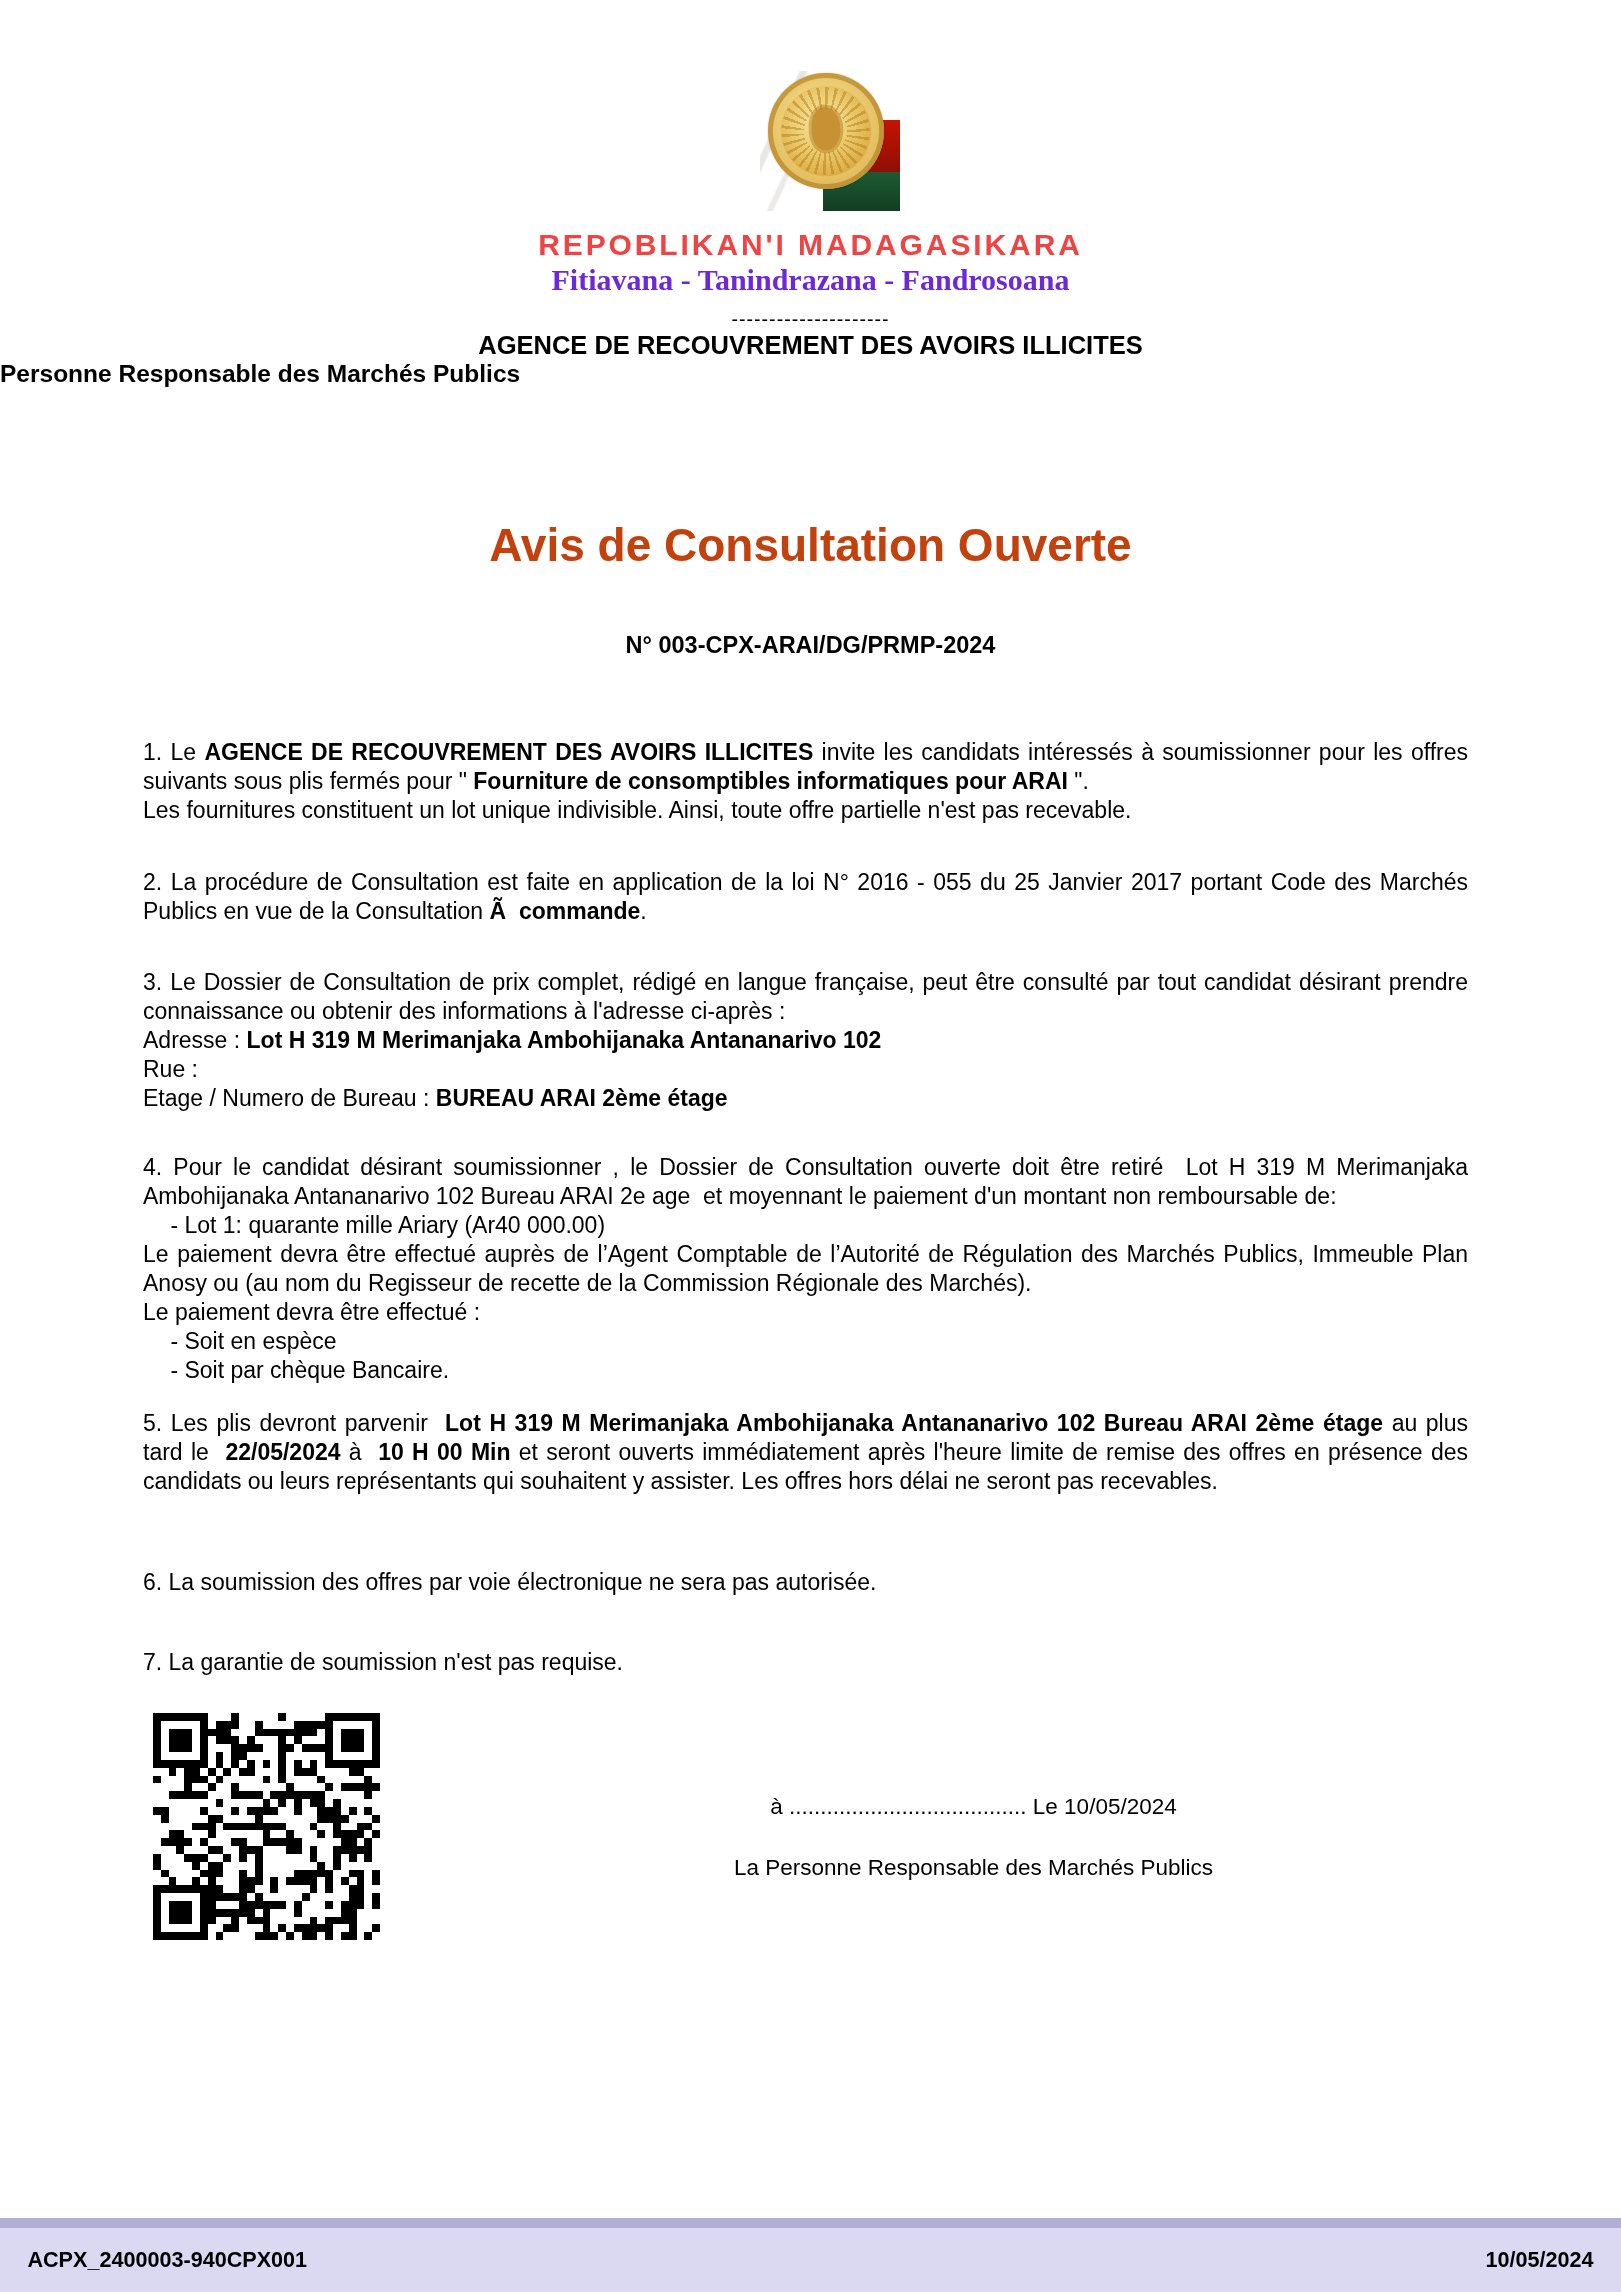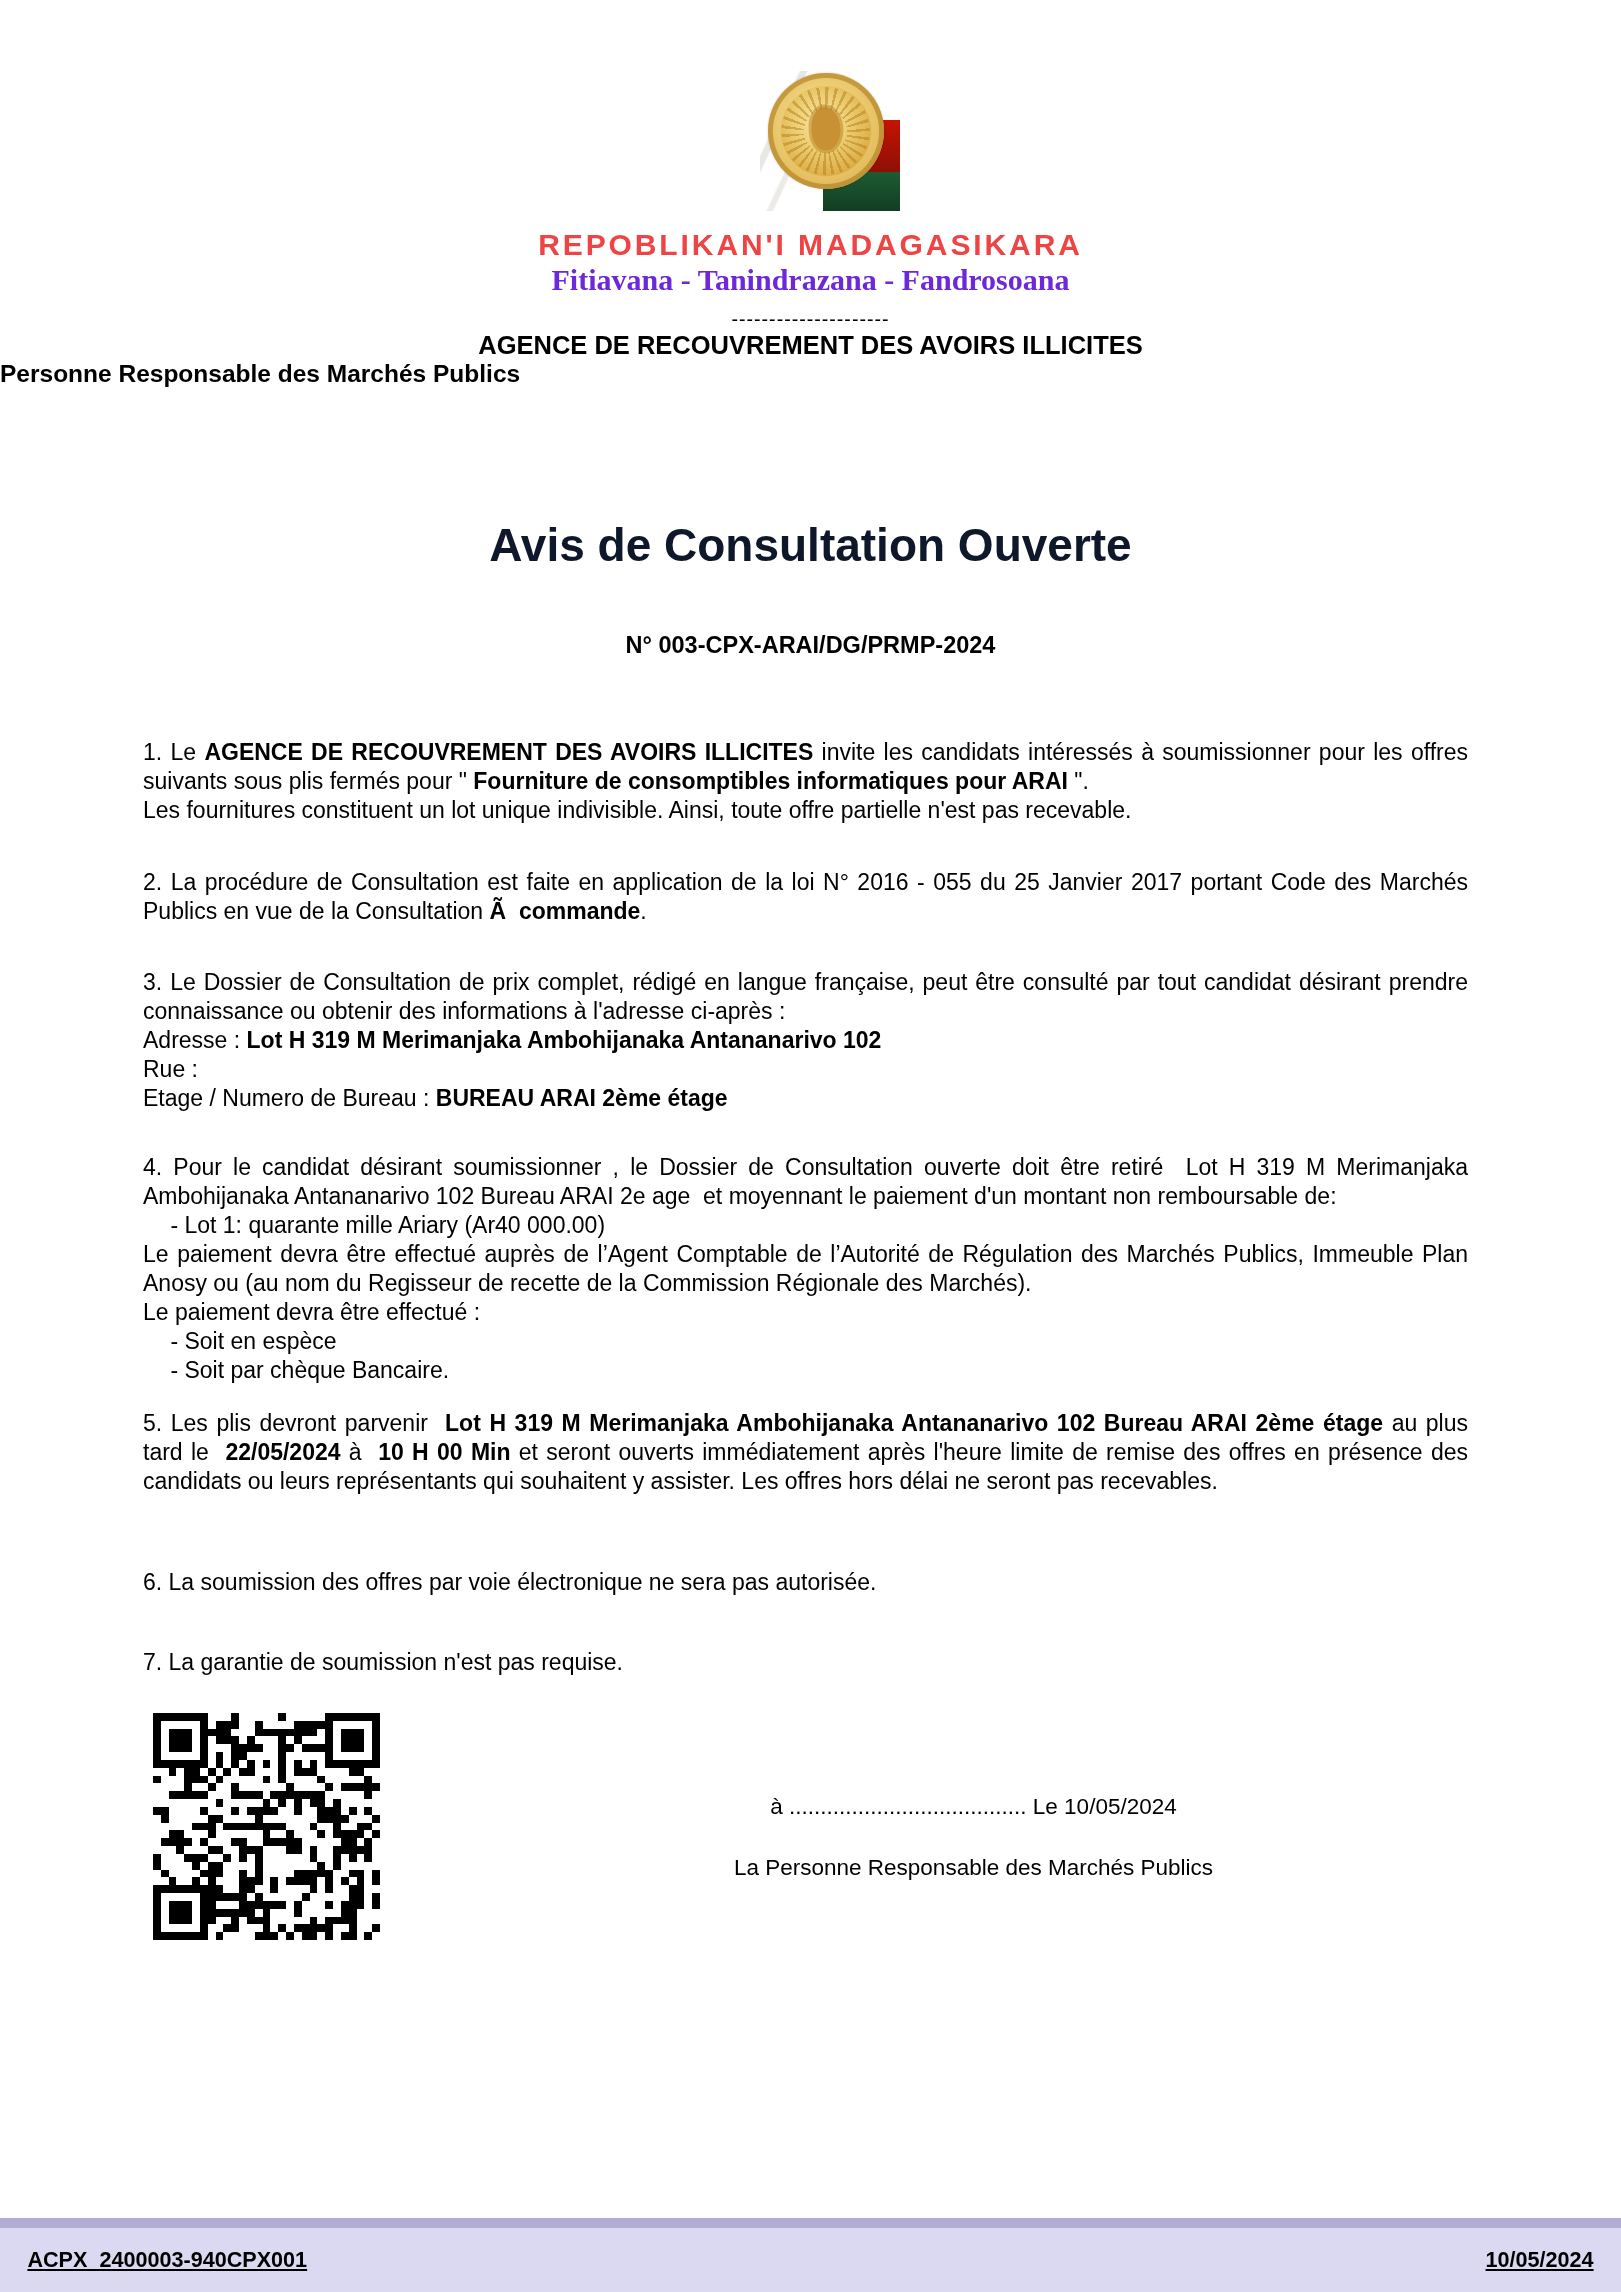--- a/index.html
+++ b/index.html
@@ -43,21 +43,21 @@
   .b{font-weight:700;}
   
   .qr{position:absolute;left:153px;top:1713px;width:227px;height:227px;}
   .qr svg{display:block;}
   .sig{position:absolute;left:552px;top:1794px;width:843px;text-align:center;font-size:22.5px;}
   .sig .line2{margin-top:35px;}
   
   .footer{position:absolute;left:0;top:2218px;width:100%;height:74px;box-sizing:border-box;
     background:#dbd8f1;border-top:10.8px solid #b2aed3;
     display:flex;align-items:center;justify-content:space-between;padding:0 27.4px;
-    font-size:21.6px;font-weight:700;text-decoration:underline;}
+    font-size:21.6px;font-weight:700;}
 </style>
 </head>
 <body>
 
 <div class="page">
 
   <div class="emblem">
     <div class="flag">
       <div class="white"></div>
       <div class="red"></div>
@@ -65,21 +65,21 @@
     </div>
     <div class="seal"></div>
   </div>
 
   <div class="republic" style="color: #ef4444;">REPOBLIKAN'I MADAGASIKARA</div>
   <div class="motto" style="color: #6d28d9;">Fitiavana - Tanindrazana - Fandrosoana</div>
   <div class="sep">---------------------</div>
   <div class="agency">AGENCE DE RECOUVREMENT DES AVOIRS ILLICITES</div>
   <div class="dept">Personne Responsable des Marchés Publics</div>
 
-  <h1 class="title" style="color: #0f172a;">Avis de Consultation Ouverte</h1>
+  <h1 class="title" style="color: #c2410c;">Avis de Consultation Ouverte</h1>
   <div class="ref" style="color: rgb(0, 0, 0);">N° 003-CPX-ARAI/DG/PRMP-2024</div>
 
   <main class="body" id="paragraphs">
       <div class="paragraph" style="top: 738px;">
         <div class="pline justify"><span>1. Le </span><span class="b">AGENCE DE RECOUVREMENT DES AVOIRS ILLICITES</span><span> invite les candidats intéressés à soumissionner pour les offres suivants sous plis fermés pour " </span><span class="b">Fourniture de consomptibles informatiques pour ARAI</span><span> ".</span></div>
         <div class="pline left"><span>Les fournitures constituent un lot unique indivisible. Ainsi, toute offre partielle n'est pas recevable.</span></div>
       </div>
       <div class="paragraph" style="top: 868px;">
         <div class="pline justify"><span>2. La procédure de Consultation est faite en application de la loi N° 2016 - 055 du 25 Janvier 2017 portant Code des Marchés Publics en vue de la Consultation </span><span class="b">Ã&nbsp; commande</span><span>.</span></div>
       </div>

